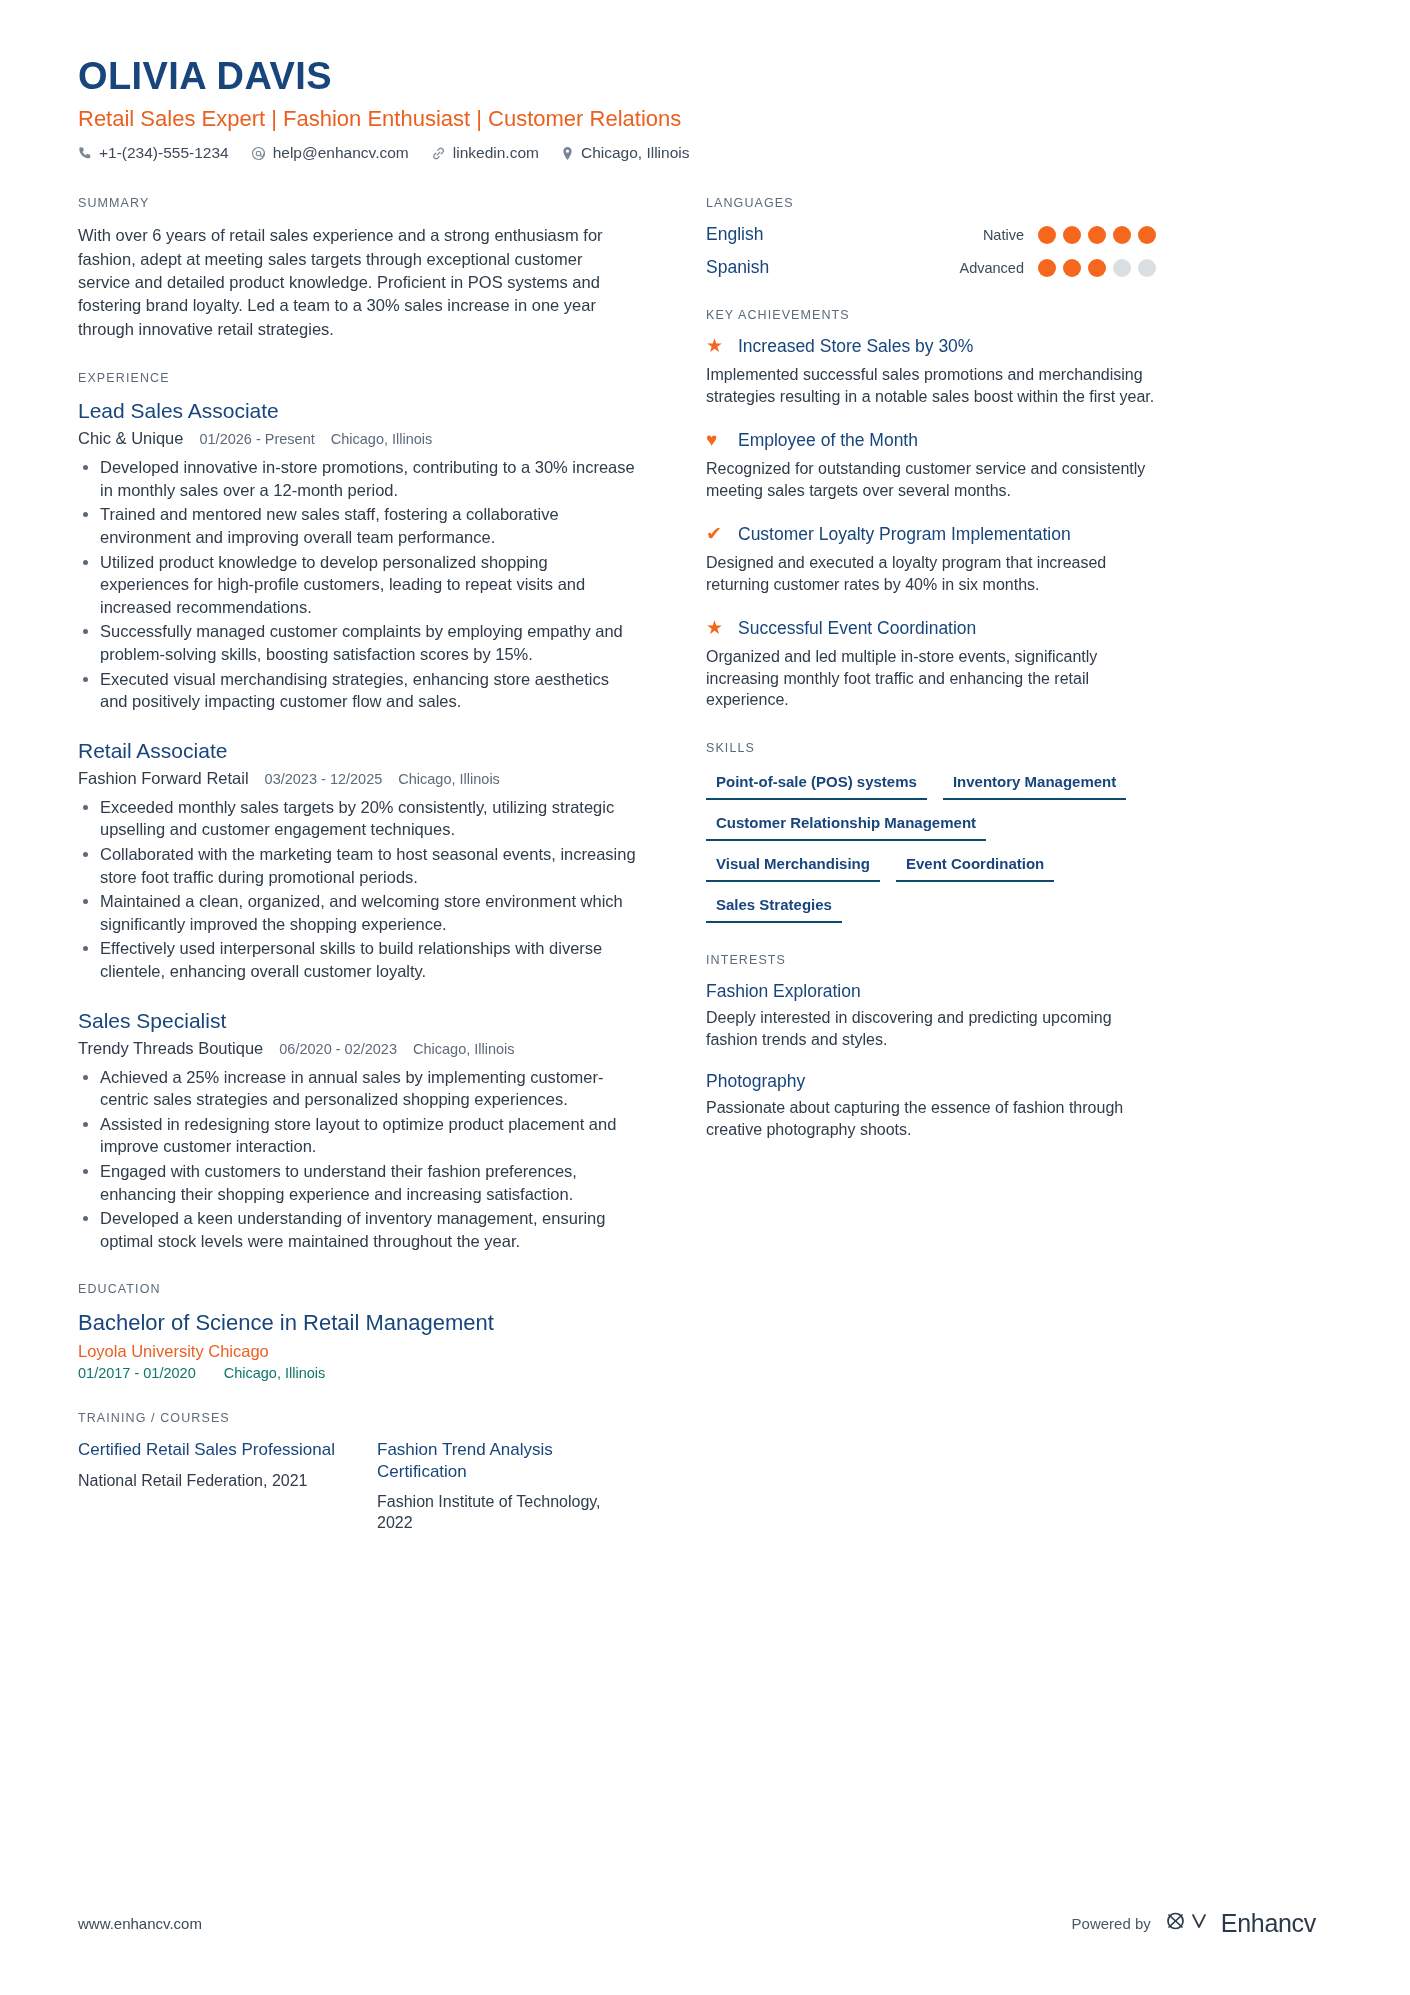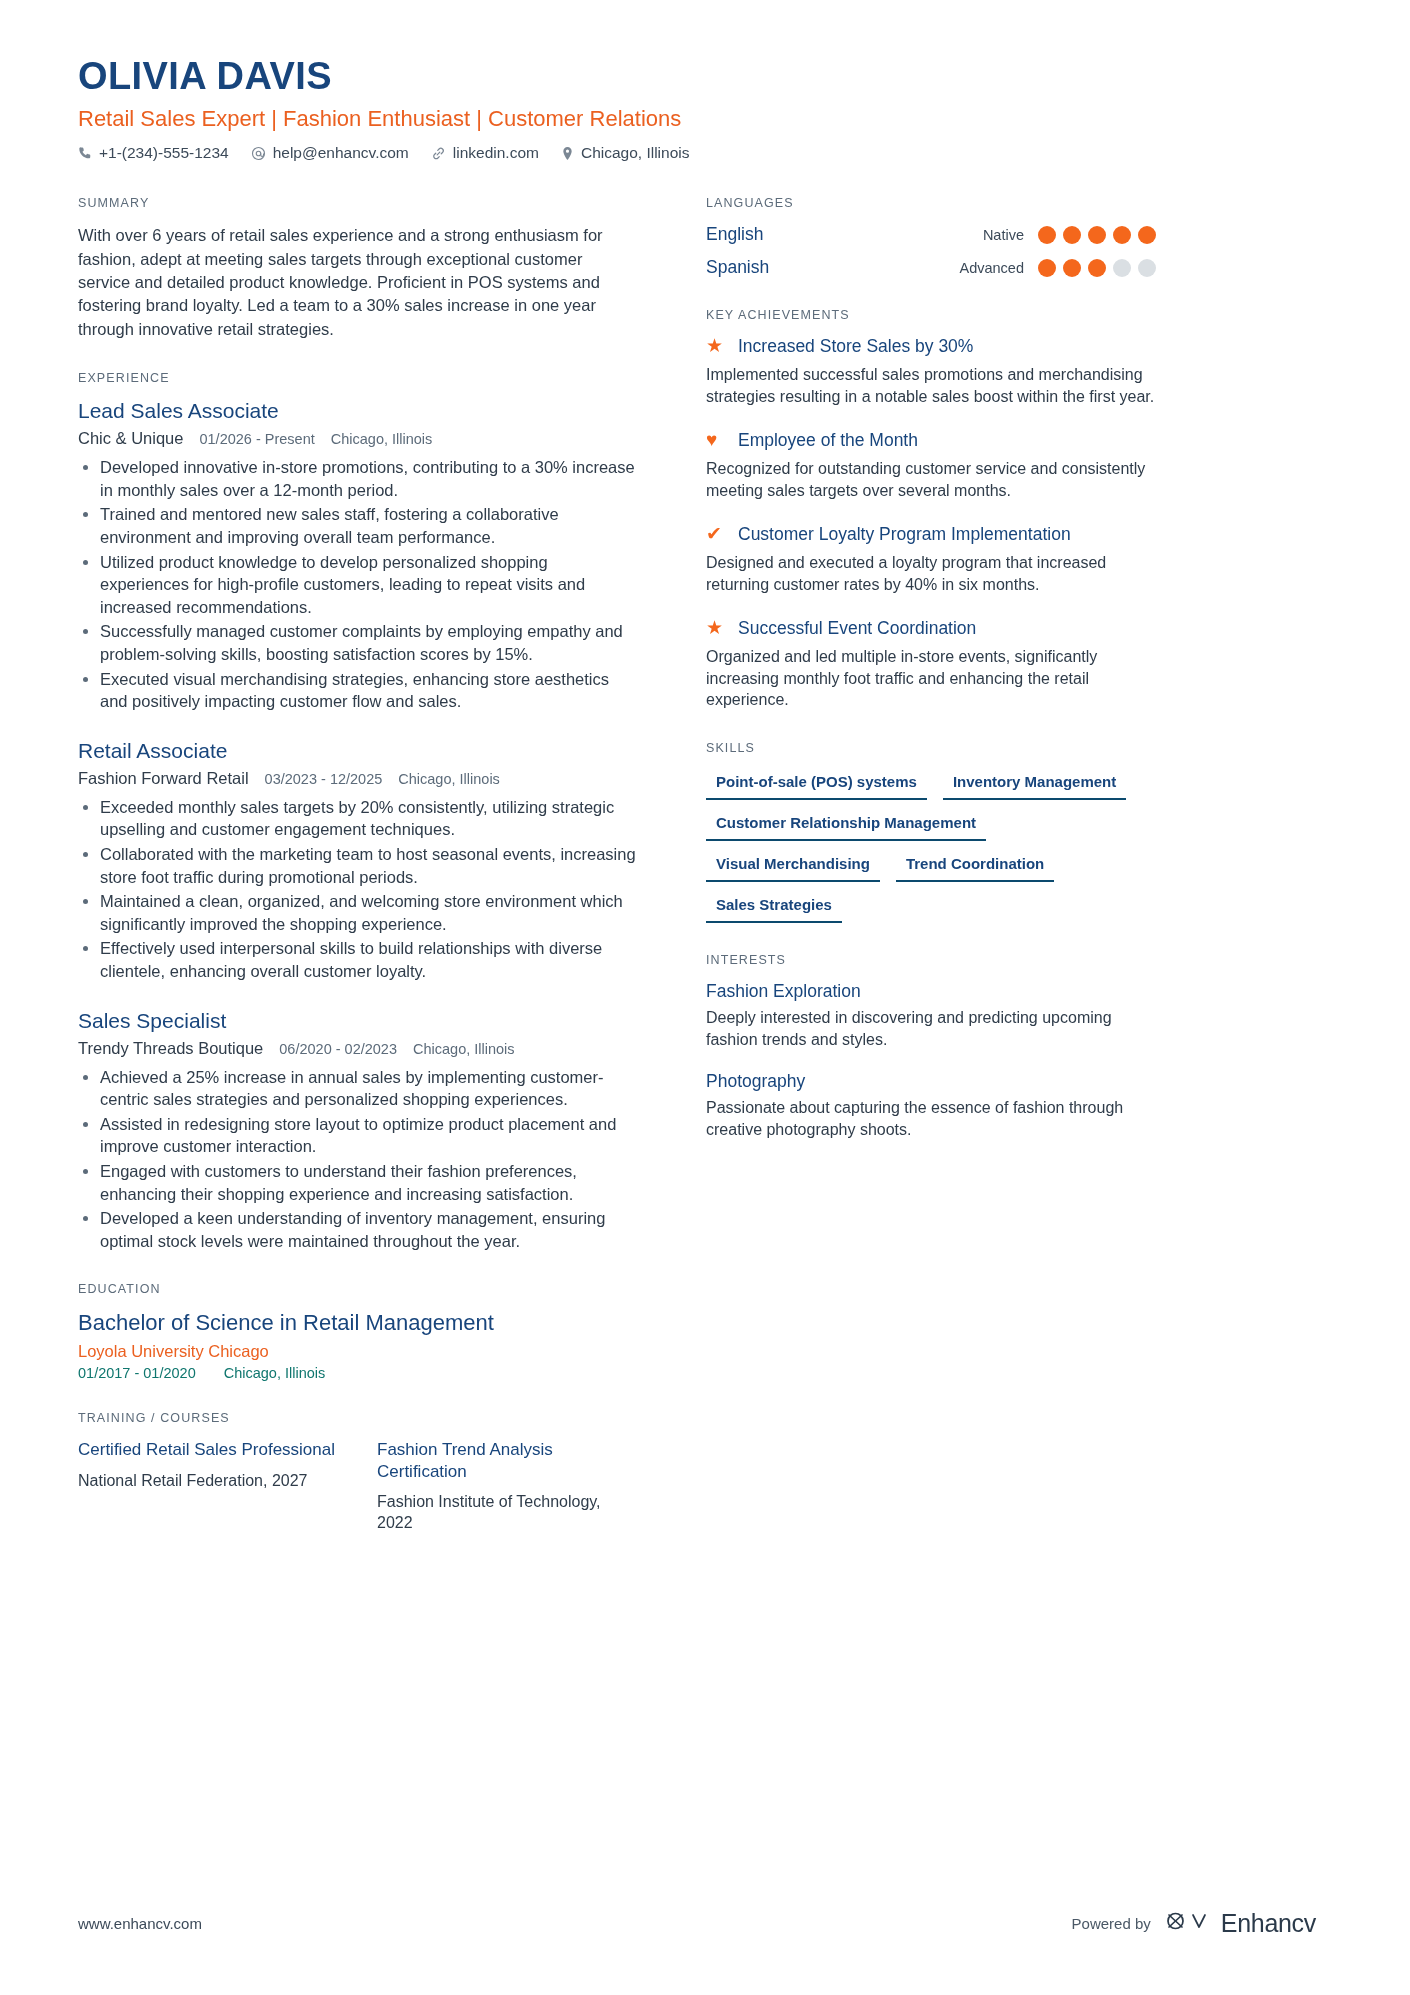--- a/index.html
+++ b/index.html
@@ -265,21 +265,21 @@
           <span>01/2017 - 01/2020</span>
           <span>Chicago, Illinois</span>
         </div>
       </div>
 
       <div class="sec">
         <div class="sec-title">TRAINING / COURSES</div>
         <div class="courses">
           <div class="course">
             <div class="course-name">Certified Retail Sales Professional</div>
-            <div class="course-org">National Retail Federation, 2027</div>
+            <div class="course-org">National Retail Federation, 2021</div>
           </div>
           <div class="course">
             <div class="course-name">Fashion Trend Analysis Certification</div>
             <div class="course-org">Fashion Institute of Technology, 2022</div>
           </div>
         </div>
       </div>
 
     </div>
 
@@ -349,21 +349,21 @@
         </div>
       </div>
 
       <div class="sec">
         <div class="sec-title">SKILLS</div>
         <div class="skills">
           <span class="skill">Point-of-sale (POS) systems</span>
           <span class="skill">Inventory Management</span>
           <span class="skill">Customer Relationship Management</span>
           <span class="skill">Visual Merchandising</span>
-          <span class="skill">Trend Coordination</span>
+          <span class="skill">Event Coordination</span>
           <span class="skill">Sales Strategies</span>
         </div>
       </div>
 
       <div class="sec">
         <div class="sec-title">INTERESTS</div>
         <div class="interest">
           <div class="interest-title">Fashion Exploration</div>
           <div class="interest-desc">Deeply interested in discovering and predicting upcoming fashion trends and styles.</div>
         </div>

